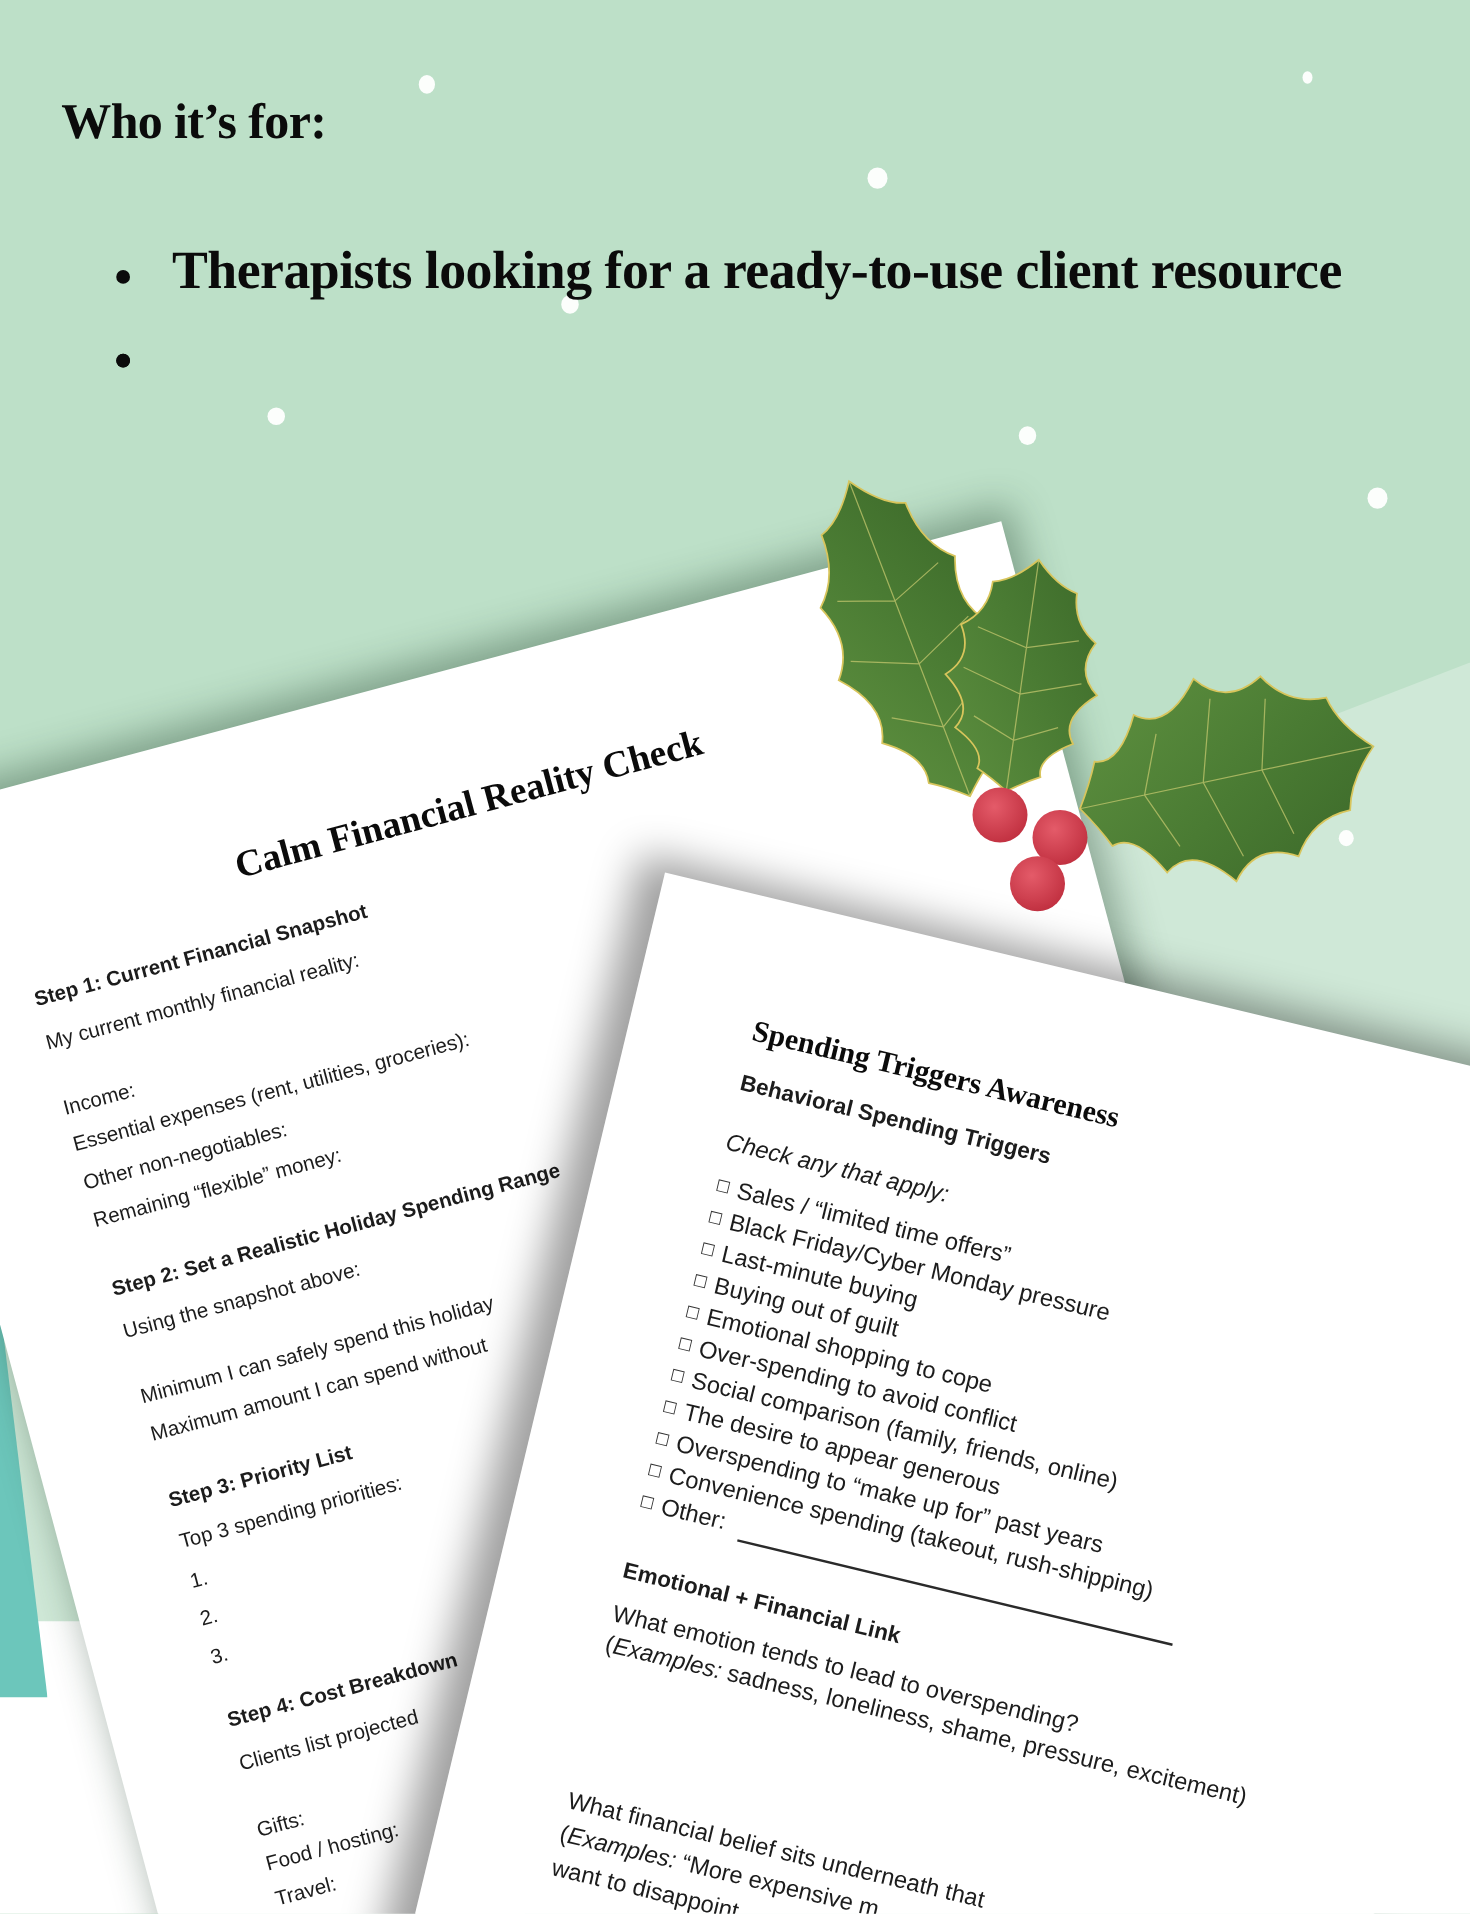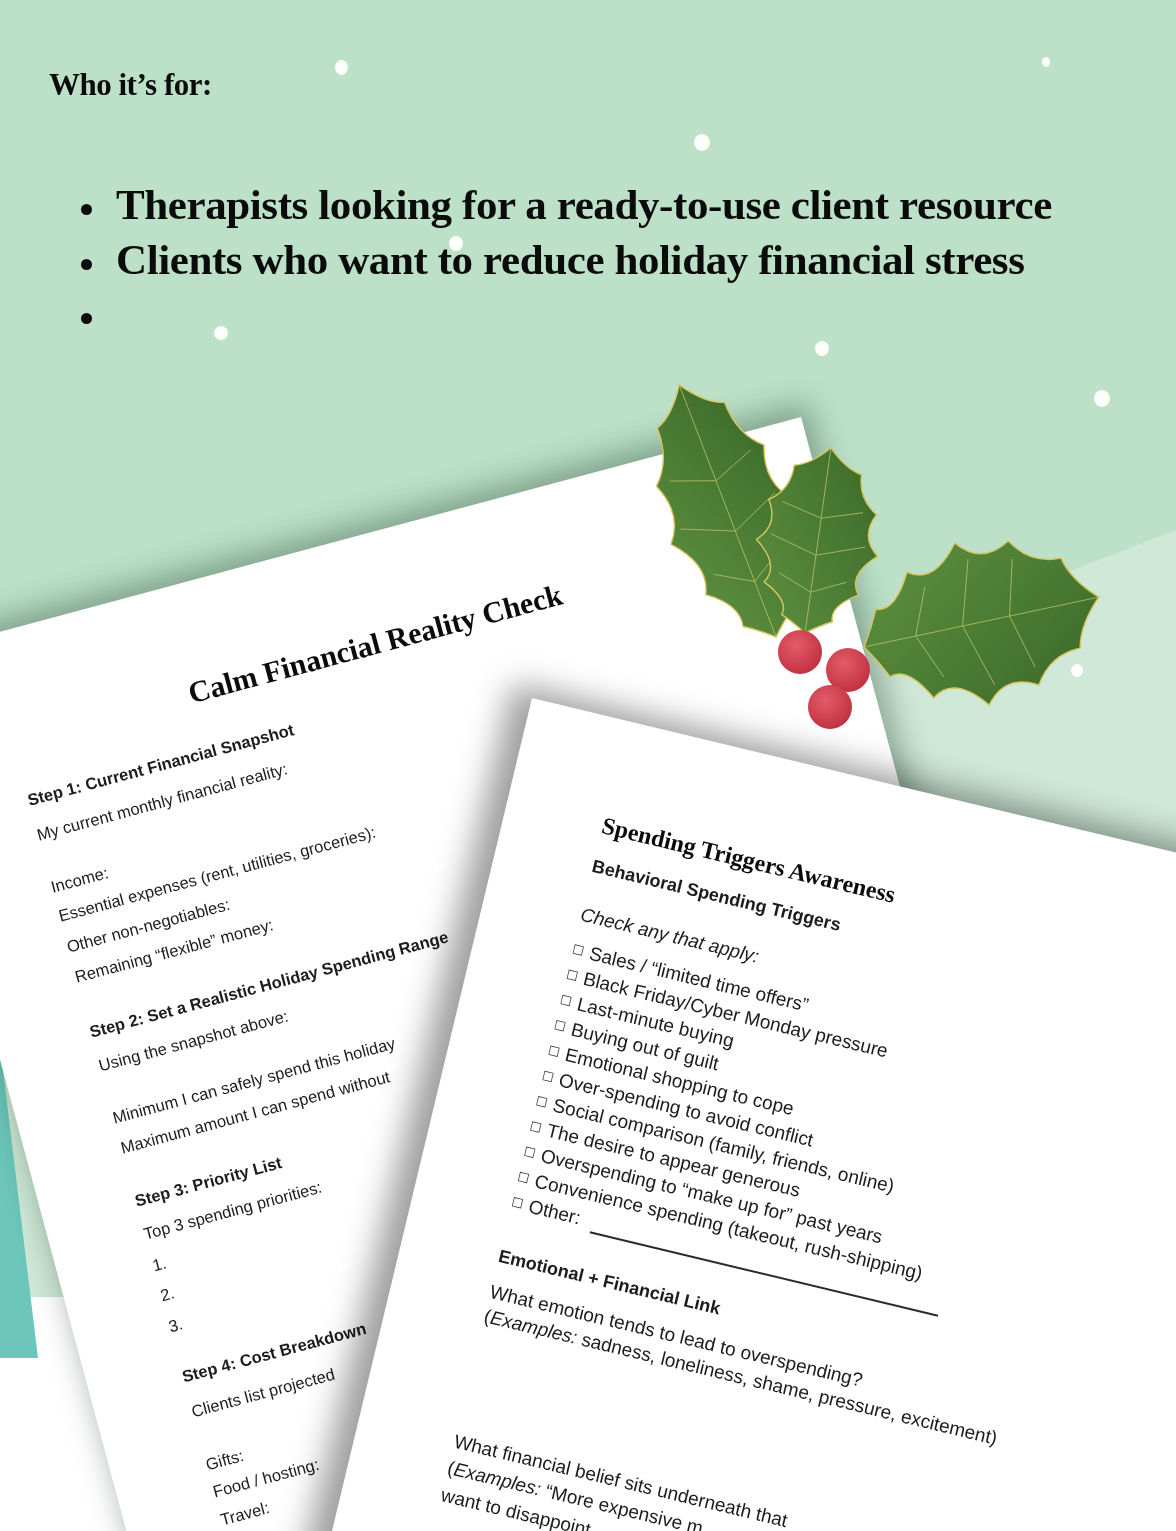--- a/index.html
+++ b/index.html
@@ -9,31 +9,31 @@
     font-family: "Liberation Sans", sans-serif;
   }
   .layer { position: absolute; left: 0; top: 0; width: 1176px; height: 1531px; }
   .bg-light { background: #cfe8d7; clip-path: polygon(1176px 530px, 1176px 1531px, 0 1531px, 0 984px); }
   .bg-white { background: #ffffff; clip-path: polygon(0 1297px, 420px 1297px, 420px 1531px, 0 1531px); }
   .bg-teal  { background: #6cc6bb; clip-path: polygon(0 1045px, 38px 1358px, 0 1358px); }
 
   .dot { position: absolute; background: #ffffff; border-radius: 50%; opacity: 0.95; }
 
   .hero-title {
-    position: absolute; left: 49px; top: 64px; margin: 0;
+    position: absolute; left: 49px; top: 76px; margin: 0;
     font-family: "Liberation Serif", serif; font-weight: bold;
-    font-size: 31px; line-height: 41px; color: #0b0b0b; letter-spacing: -0.5px;
+    font-size: 40px; line-height: 41px; color: #0b0b0b; letter-spacing: -0.5px;
   }
   .audience {
     position: absolute; left: 116px; top: 178px; width: 979px;
     margin: 0; padding: 0; list-style: none;
     font-family: "Liberation Serif", serif; font-weight: bold;
     font-size: 43px; line-height: 54.5px; color: #0b0b0b; letter-spacing: -0.4px;
   }
-  .audience li { position: relative; margin: 0; padding: 0; }
+  .audience li { position: relative; margin: 12px; padding: 0; text-align: center; }
   .audience .bullet {
     position: absolute; left: -35px; top: 26px; width: 11px; height: 11px;
     border-radius: 50%; background: #0b0b0b;
   }
 
   .page {
     position: absolute; background: #ffffff;
   }
   .page1 {
     left: -139px; top: 417px; width: 940px; height: 1300px;
@@ -89,21 +89,20 @@
 
 <h1 class="hero-title">Who it’s for:</h1>
 
 <ul class="audience">
   <li>
     <span class="bullet"></span>
     <span>Therapists looking for a ready-to-use client resource</span>
   </li>
   <li>
     <span class="bullet"></span>
-    <span>Clients who want to reduce holiday financial stress</span>
   </li>
   <li>
     <span class="bullet"></span>
   </li>
 </ul>
 
 <div class="page page1">
   <div class="ln p1-title">Calm Financial Reality Check</div>
 
   <div class="ln p1 h" style="top:160px">Step 1: Current Financial Snapshot</div>

